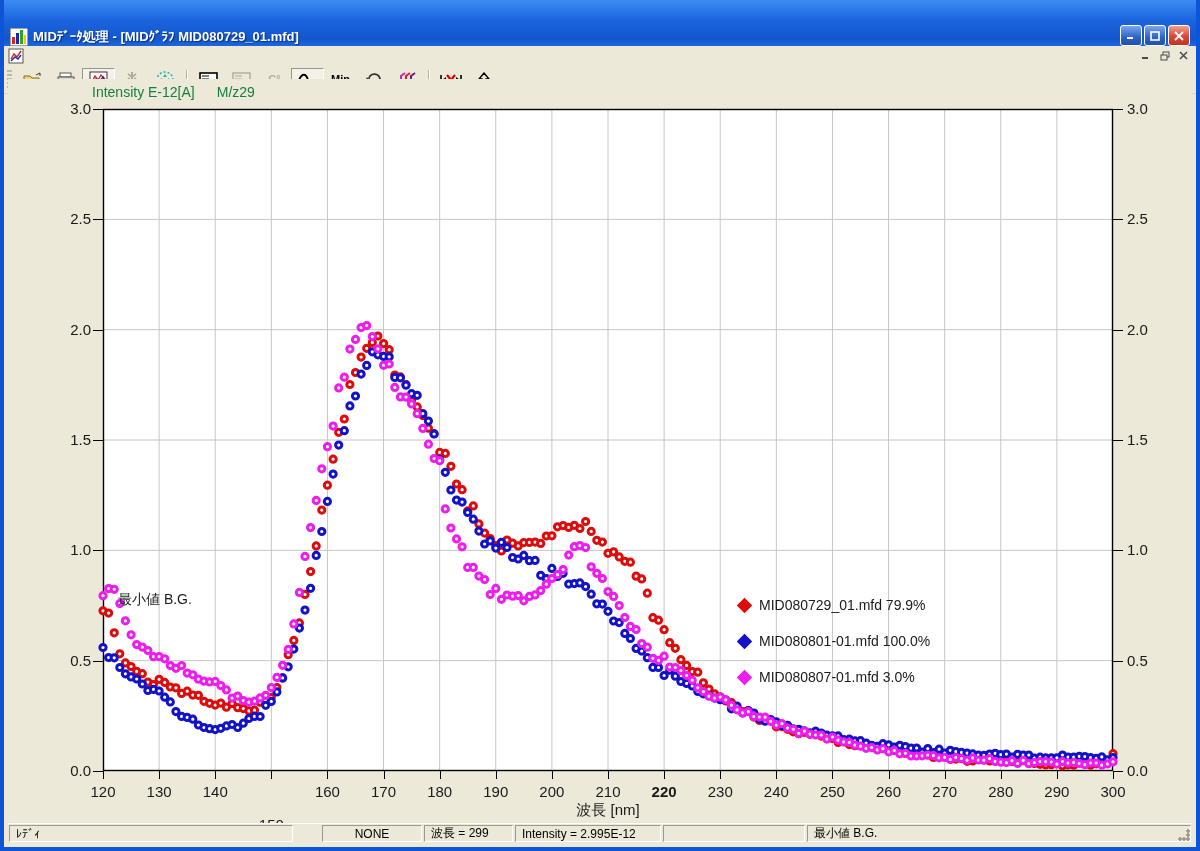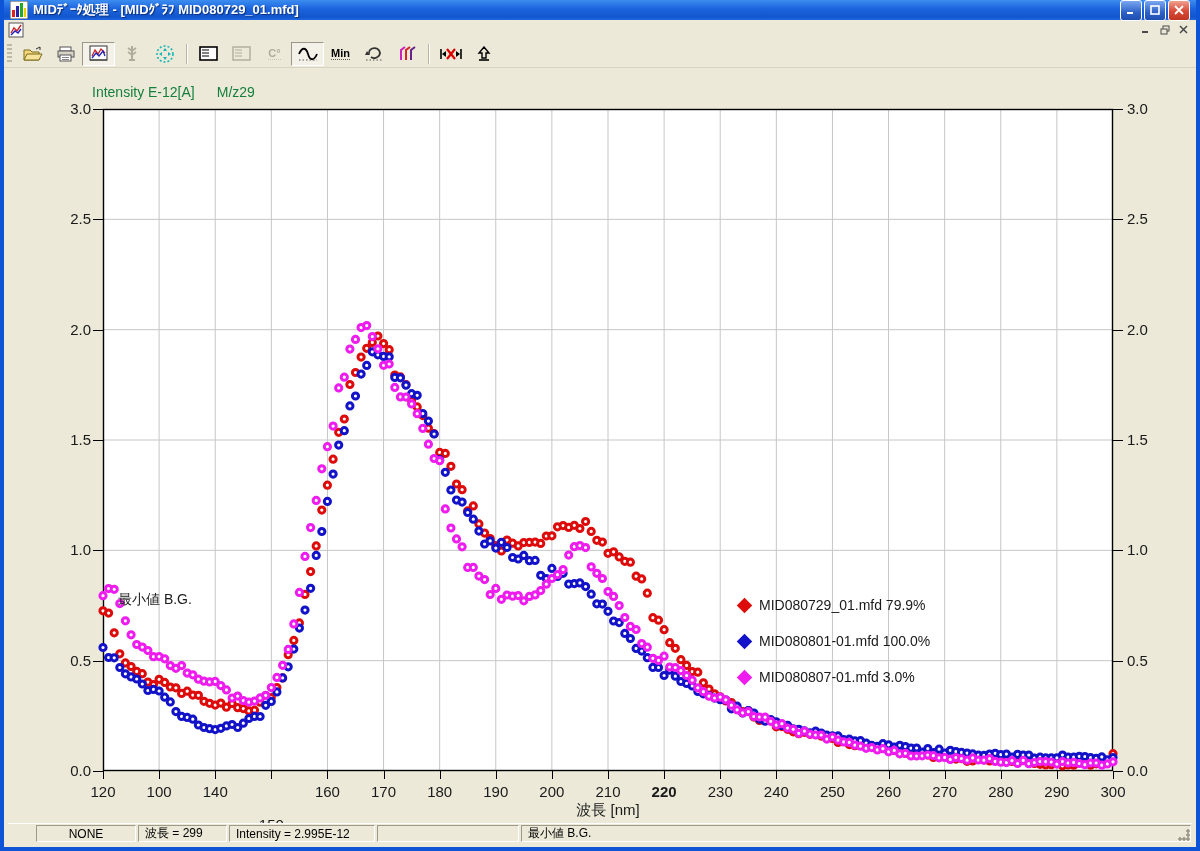--- a/index.html
+++ b/index.html
@@ -1,21 +1,21 @@
 <!DOCTYPE html>
 <html><head>
 <meta charset="utf-8">
 <style>
   * { margin:0; padding:0; box-sizing:border-box; }
   html,body { width:1200px; height:851px; font-family:"Liberation Sans","DejaVu Sans",sans-serif; }
   .window { position:relative; width:1200px; height:851px; background:#ECE9D8;
             border-left:4px solid #0D54D6; border-right:4px solid #0D54D6; border-bottom:4px solid #0D54D6; overflow:hidden; }
   
-  .titlebar { height:20px; background:linear-gradient(180deg,#3C8DF0 0%,#1B63DE 45%,#1256CC 85%,#1E66E0 100%);
-              display:flex; align-items:center; padding:0 6px; }
+  .titlebar { height:46px; background:linear-gradient(180deg,#3C8DF0 0%,#1B63DE 45%,#1256CC 85%,#1E66E0 100%);
+              display:flex; align-items:flex-end; padding:0 6px; }
   .titlebar .app-icon { width:18px; height:18px; margin-right:5px; }
   .titlebar .title-text { color:#fff; font-weight:bold; font-size:13px; text-shadow:1px 1px 1px #0a2f7a; flex:1;
                           white-space:nowrap; overflow:hidden; }
   .tb-btns { display:flex; gap:2px; }
   .tb-btn { width:22px; height:21px; border-radius:3px; border:1px solid #fff;
             display:flex; align-items:center; justify-content:center; color:#fff; font-size:12px; font-weight:bold;
             background:linear-gradient(180deg,#7AA7F0,#2E62C8 60%,#1F4FB0); cursor:default; }
   .tb-btn.close { background:linear-gradient(180deg,#F0A090,#D84836 55%,#C03520); }
   
   .menubar { height:20px; background:#ECE9D8; display:flex; align-items:center; padding:0 2px;
@@ -842,21 +842,21 @@
         <div class="tickmark" style="left: 1105px; top: 140.333px; width: 10px; height: 1px;"></div>
         <div class="ticklbl ylbl-left" style="left: 39px; top: 131.333px;">2.5</div>
         <div class="ticklbl ylbl-right" style="left: 1119px; top: 131.333px;">2.5</div>
         <div class="tickmark" style="left: 85px; top: 30px; width: 10px; height: 1px;"></div>
         <div class="tickmark" style="left: 1105px; top: 30px; width: 10px; height: 1px;"></div>
         <div class="ticklbl ylbl-left" style="left: 39px; top: 21px;">3.0</div>
         <div class="ticklbl ylbl-right" style="left: 1119px; top: 21px;">3.0</div>
         <div class="tickmark" style="left: 95px; top: 692px; width: 1px; height: 8px;"></div>
         <div class="ticklbl xlbl" style="left: 73px; top: 704px;">120</div>
         <div class="tickmark" style="left: 151.111px; top: 692px; width: 1px; height: 8px;"></div>
-        <div class="ticklbl xlbl" style="left: 129.111px; top: 704px;">100</div>
+        <div class="ticklbl xlbl" style="left: 129.111px; top: 704px;">130</div>
         <div class="tickmark" style="left: 207.222px; top: 692px; width: 1px; height: 8px;"></div>
         <div class="ticklbl xlbl" style="left: 185.222px; top: 704px;">140</div>
         <div class="tickmark" style="left: 263.333px; top: 692px; width: 1px; height: 8px;"></div>
         <div class="ticklbl xlbl" style="left: 241.333px; top: 737px;">150</div>
         <div class="tickmark" style="left: 319.444px; top: 692px; width: 1px; height: 8px;"></div>
         <div class="ticklbl xlbl" style="left: 297.444px; top: 704px;">160</div>
         <div class="tickmark" style="left: 375.556px; top: 692px; width: 1px; height: 8px;"></div>
         <div class="ticklbl xlbl" style="left: 353.556px; top: 704px;">170</div>
         <div class="tickmark" style="left: 431.667px; top: 692px; width: 1px; height: 8px;"></div>
         <div class="ticklbl xlbl" style="left: 409.667px; top: 704px;">180</div>
@@ -900,20 +900,21 @@
         <div class="legend-row">
           <span class="legend-diamond" style="background: rgb(238, 28, 238);"></span>
           <span class="legend-label">MID080807-01.mfd 3.0%</span>
         </div>
       </div>
 
     <div class="x-axis-title">波長 [nm]</div>
   </div>
 
   <div class="statusbar">
+    <span class="sb-panel sb-ready">ﾚﾃﾞｨ</span>
     <span class="sb-panel sb-none">NONE</span>
     <span class="sb-panel sb-wl">波長 = 299</span>
     <span class="sb-panel sb-int">Intensity = 2.995E-12</span>
     <span class="sb-panel sb-empty"></span>
     <span class="sb-panel sb-bg">最小値 B.G.</span>
     <span class="sb-grip"></span>
   </div>
 
 </div>
 

